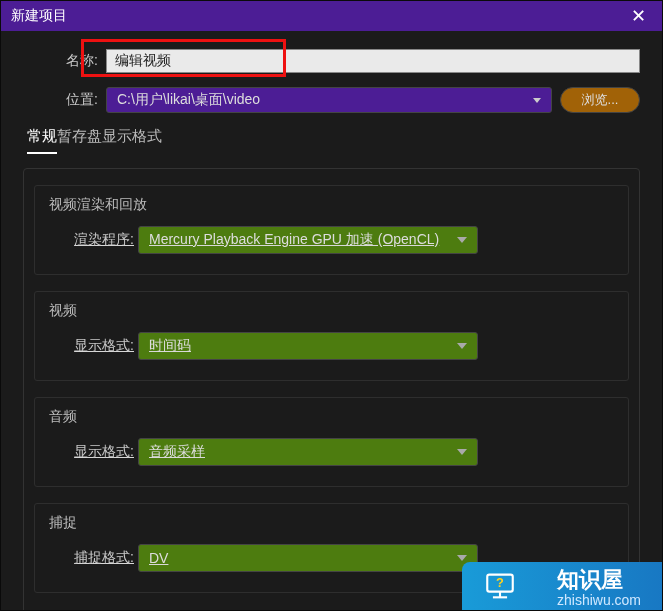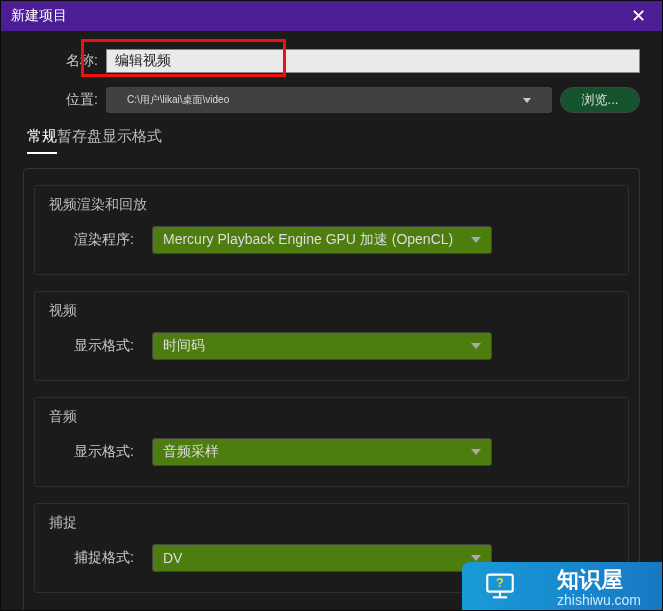--- a/index.html
+++ b/index.html
@@ -53,34 +53,34 @@
     border: 3px solid #e11;
     top: 38px;
     left: 80px;
     width: 205px;
     height: 38px;
     pointer-events: none;
   }
   .location-select {
     flex: 1;
     height: 26px;
-    background: #404040;
+    background: #4c1d95;
     border: 1px solid #444;
     color: #ddd;
     border-radius: 3px;
     display: flex;
     align-items: center;
     justify-content: space-between;
-    padding: 0 20px;
-    font-size: 10px;
+    padding: 0 10px;
+    font-size: 14px;
   }
   .browse-btn {
     width: 80px;
     height: 26px;
-    background: #14532d;
+    background: #a16207;
     border: 1px solid #444;
     border-radius: 13px;
     color: #ddd;
     display: flex;
     align-items: center;
     justify-content: center;
     font-size: 13px;
   }
   .tabs {
     display: flex;
@@ -102,22 +102,23 @@
     position: relative;
   }
   .section-title {
     color: #bbb;
     font-size: 14px;
     margin-bottom: 12px;
   }
   .srow {
     display: flex;
     align-items: center;
-    gap: 18px;
+    gap: 4px;
     margin-top: 6px;
+    text-decoration: underline;
   }
   .srow .slabel {
     width: 85px;
     text-align: right;
     color: #c8c8c8;
   }
   .combo {
     flex: 1;
     max-width: 340px;
     height: 28px;

